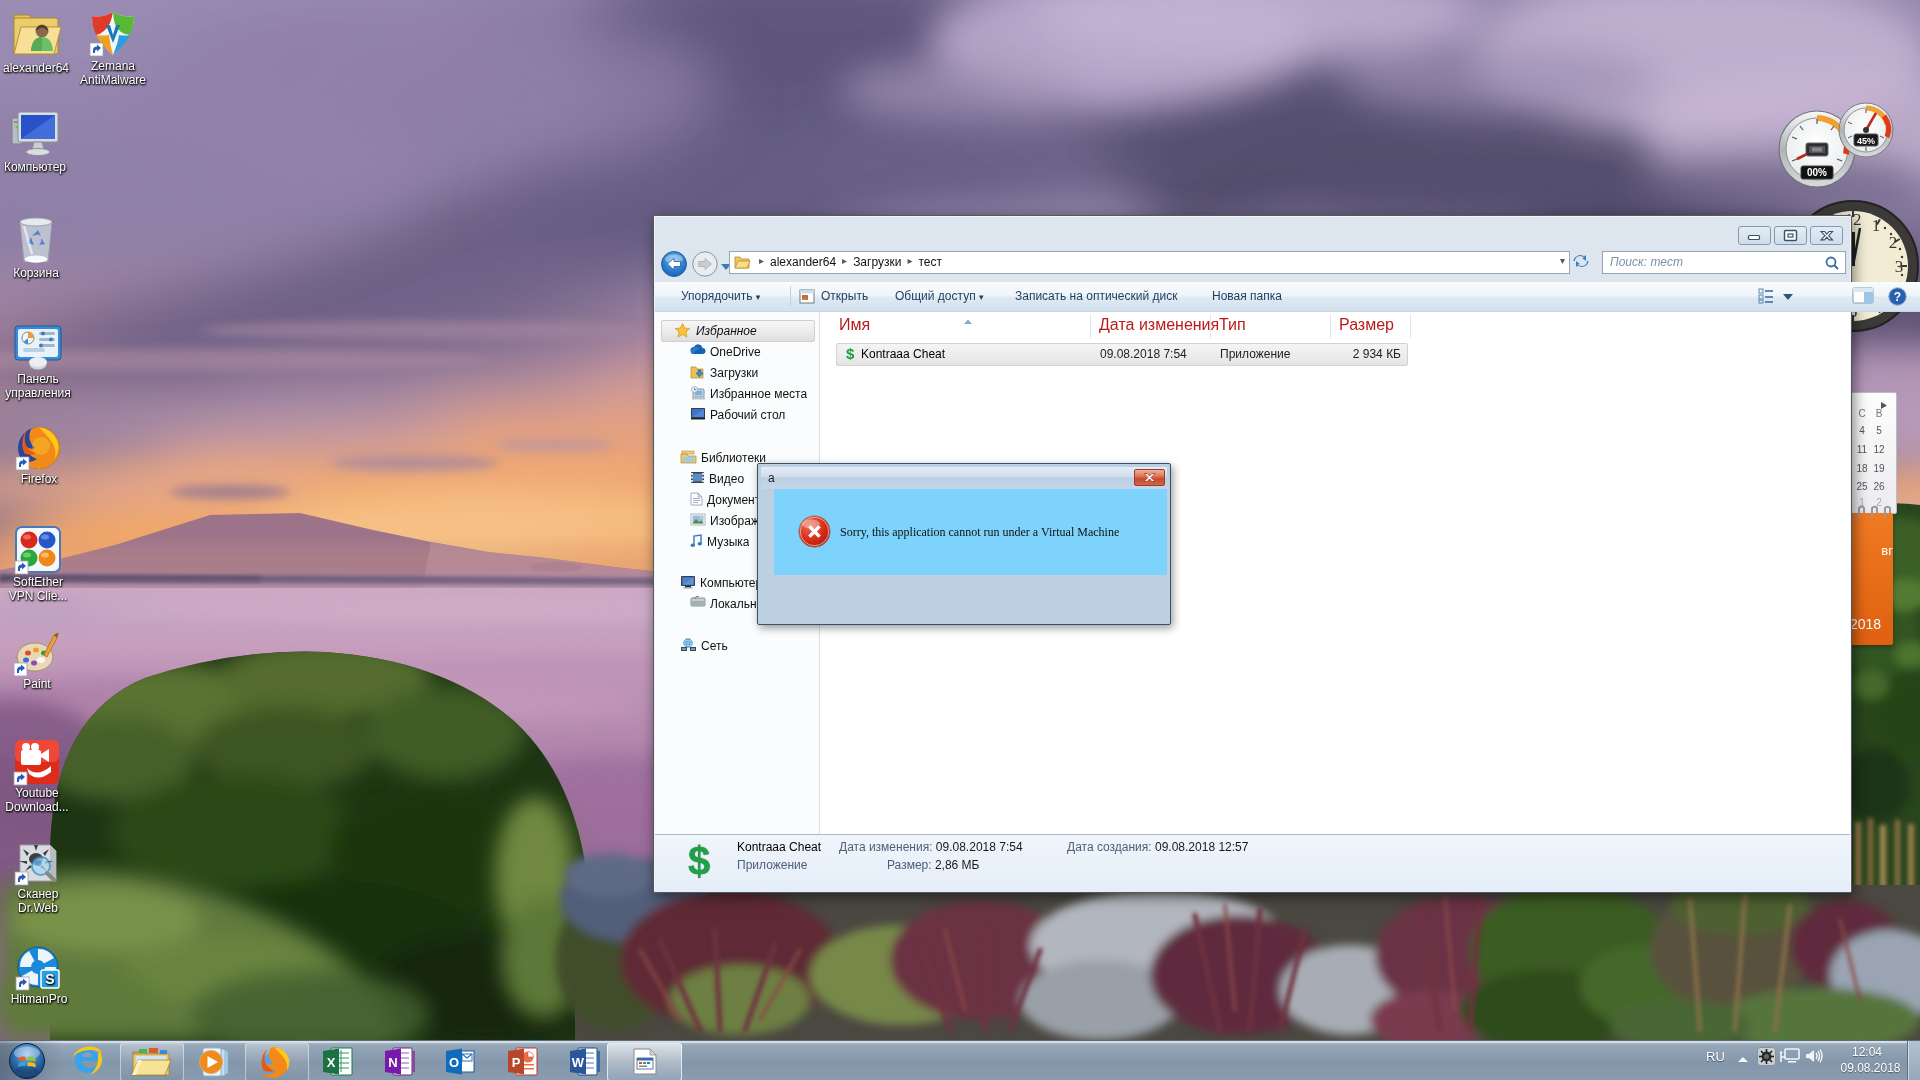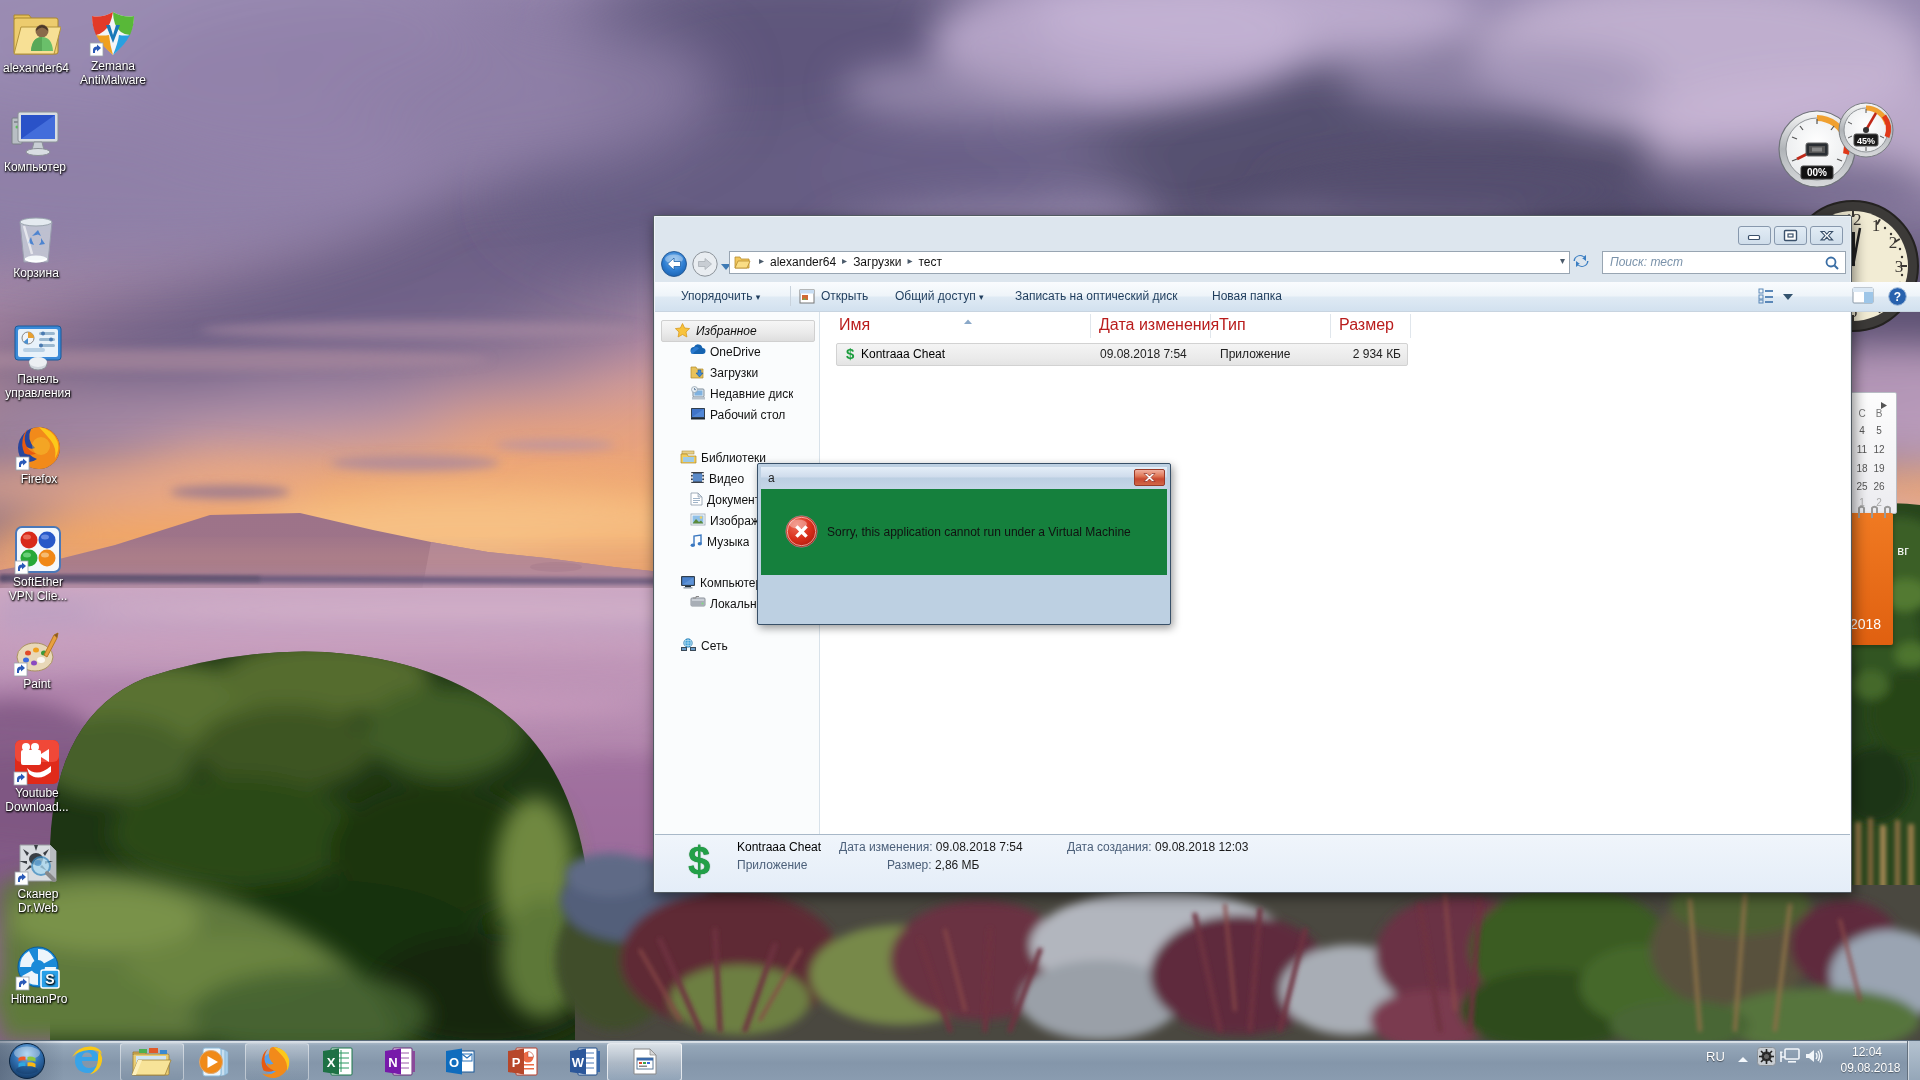--- a/index.html
+++ b/index.html
@@ -42,21 +42,21 @@
 .colsep{position:absolute;top:-2px;width:1px;height:24px;background:#e0e6ec;}
 .filerow{position:absolute;left:16px;top:31px;width:570px;height:21px;background:linear-gradient(#f4f4f4,#eaeaea 70%,#e4e4e4);border:1px solid #d2d2d2;border-radius:2px;font-size:12px;line-height:20px;}
 .dollar{position:absolute;left:9px;top:0px;color:#1a9c3c;font-weight:bold;font-size:15px;line-height:20px;}
 .detpane{position:absolute;left:1px;top:618px;width:1195px;height:57px;background:linear-gradient(#f0f5fb,#e4edf8);border-top:1px solid #a8b8c8;}
 .dollar2{position:absolute;left:33px;top:0px;color:#22a048;font-weight:bold;font-size:40px;line-height:52px;text-shadow:0 0 1px #0a6020;}
 
 #dialog{left:757px;top:463px;width:412px;height:160px;background:#bdd0e2;border:1px solid #385068;border-radius:2px;box-shadow:2px 3px 8px rgba(0,0,0,0.4);}
 .dtitle{position:absolute;left:3px;top:3px;right:3px;height:22px;background:linear-gradient(#e4eef8,#cfdcec 45%,#bccfe2 50%,#c5d6e8);}
 .dtext{position:absolute;left:7px;top:4px;font-size:12px;color:#222;}
 .dclose{position:absolute;right:2px;top:2px;width:29px;height:15px;background:linear-gradient(#f0b0a0,#e07858 40%,#c84830 60%,#d06848);border:1px solid #9a3a28;border-radius:2px;}
-.dbody{position:absolute;left:3px;top:25px;right:3px;height:86px;background:#15803d;}
+.dbody{position:absolute;left:16px;top:25px;right:3px;height:86px;background:#7dd3fc;font-family:Liberation Serif, serif;}
 .derr{position:absolute;left:24px;top:26px;}
 .dmsg{position:absolute;left:66px;top:36px;font-size:12px;color:#111;}
 .dfoot{position:absolute;left:3px;bottom:3px;right:3px;height:46px;background:#f0f0f0;border-top:1px solid #dfdfdf;}
 .okbtn{position:absolute;right:10px;top:11px;width:86px;height:24px;background:linear-gradient(#f2f2f2,#ebebeb 50%,#dddddd 50%,#cfcfcf);border:1px solid #707070;border-radius:3px;text-align:center;line-height:23px;font-size:12px;color:#111;box-shadow:inset 0 0 0 1px #fbfbfb;}
 
 #taskbar{left:0;top:1040px;width:1920px;height:40px;background:linear-gradient(180deg,#b3c1cf,#94a6b8 12%,#8496aa 55%,#8a9cb0);border-top:1px solid #5a6a7a;}
 #taskbar:before{content:"";position:absolute;left:0;top:0;width:100%;height:2px;background:rgba(255,255,255,0.5);}
 #taskbar:after{content:"";position:absolute;left:0;top:0;width:64px;height:40px;background:linear-gradient(90deg,rgba(30,45,70,0.38),rgba(30,45,70,0));}
 .orb{position:absolute;left:8px;top:1px;z-index:1;}
 .tbtn{position:absolute;top:2px;height:36px;border:1px solid rgba(255,255,255,0.45);border-radius:3px;background:linear-gradient(rgba(255,255,255,0.30),rgba(255,255,255,0.10) 50%,rgba(90,110,130,0.18));}
@@ -600,21 +600,21 @@
 </div>
 <div class="abs" style="left:1838px;top:513px;width:55px;height:132px;background:linear-gradient(#f07a22,#e06010);border-radius:2px;box-shadow:0 2px 4px rgba(0,0,0,0.3)">
  <svg class="abs" style="left:0;top:-8px" width="55" height="14">
   <g stroke="#999" stroke-width="2" fill="none">
           <path d="M8,13 L8,3 A3,3 0 0 1 13,3 L13,8"></path>
           <path d="M21,13 L21,3 A3,3 0 0 1 26,3 L26,8"></path>
           <path d="M34,13 L34,3 A3,3 0 0 1 39,3 L39,8"></path>
           <path d="M47,13 L47,3 A3,3 0 0 1 52,3 L52,8"></path>
         </g>
  </svg>
- <div style="position:absolute;left:16px;top:30px;width:100%;text-align:right;font-size:13px;color:#fff">вг</div>
+ <div style="position:absolute;left:0;top:30px;width:100%;text-align:right;font-size:13px;color:#fff">вг</div>
  <div style="position:absolute;left:0;top:103px;width:100%;text-align:center;font-size:14px;color:#fff">2018</div>
 </div>
 
 
 <div id="explorer" class="abs">
 
  <div class="capbtns">
   <div class="cb">
           <svg width="31" height="17">
             <rect x="9.5" y="8.5" width="11" height="4" rx="1" fill="#fff" stroke="#3a506a" stroke-width="1.2"></rect>
@@ -733,21 +733,21 @@
             <span>Загрузки</span>
           </div>
    <div class="sbitem ind" style="left:35px;top:72px">
             <svg width="16" height="14">
               <rect x="3" y="3" width="11" height="8" rx="1" fill="#dfe7ee" stroke="#7d8c9a"></rect>
               <rect x="4.5" y="4.5" width="8" height="5" fill="#7fb2e0"></rect>
               <rect x="2" y="11" width="13" height="2.5" fill="#b8c2cc"></rect>
               <circle cx="4.5" cy="3.5" r="3" fill="#e8eef4" stroke="#8d9dab" stroke-width="0.7"></circle>
               <path d="M4.5,2 L4.5,3.7 L6,3.7" stroke="#4a6a8a" fill="none" stroke-width="0.8"></path>
             </svg>
-            <span>Недавние диск</span>
+            <span>Избранное места</span>
           </div>
    <div class="sbitem ind" style="left:35px;top:93px">
             <svg width="16" height="13">
               <rect x="1" y="1" width="14" height="10" rx="0.5" fill="#2f3e4e"></rect>
               <rect x="2" y="2" width="12" height="8" fill="#3f74c8"></rect>
               <path d="M2,10 L14,2 L14,10 Z" fill="#5a90dc" opacity="0.7"></path>
               <rect x="1" y="11" width="14" height="1.5" fill="#1e2833"></rect>
             </svg>
             <span>Рабочий стол</span>
           </div>
@@ -853,21 +853,21 @@
    </div>
   </div>
  </div>
 
  <div class="detpane">
   <span class="dollar2">$</span>
   <div style="position:absolute;left:82px;top:5px;font-size:12px;color:#000">Kontraaa Cheat</div>
   <div style="position:absolute;left:82px;top:23px;font-size:12px;color:#4c607a">Приложение</div>
   <div style="position:absolute;left:184px;top:5px;font-size:12px;color:#4c607a">Дата изменения: <span style="color:#1a1a1a">09.08.2018 7:54</span></div>
   <div style="position:absolute;left:232px;top:23px;font-size:12px;color:#4c607a">Размер: <span style="color:#1a1a1a">2,86 МБ</span></div>
-  <div style="position:absolute;left:412px;top:5px;font-size:12px;color:#4c607a">Дата создания: <span style="color:#1a1a1a">09.08.2018 12:03</span></div>
+  <div style="position:absolute;left:412px;top:5px;font-size:12px;color:#4c607a">Дата создания: <span style="color:#1a1a1a">09.08.2018 12:57</span></div>
  </div>
 </div>
 
 
 <div id="dialog" class="abs">
  <div class="dtitle">
         <span class="dtext">a</span>
   <div class="dclose"><svg width="29" height="15">
             <path d="M9,3.5 L12,3.5 L14.5,6 L17,3.5 L20,3.5 L16,7.5 L20,11.5 L17,11.5 L14.5,9 L12,11.5 L9,11.5 L13,7.5 Z" fill="#fff" stroke="#7a1a10" stroke-width="0.6"></path>
           </svg></div>

